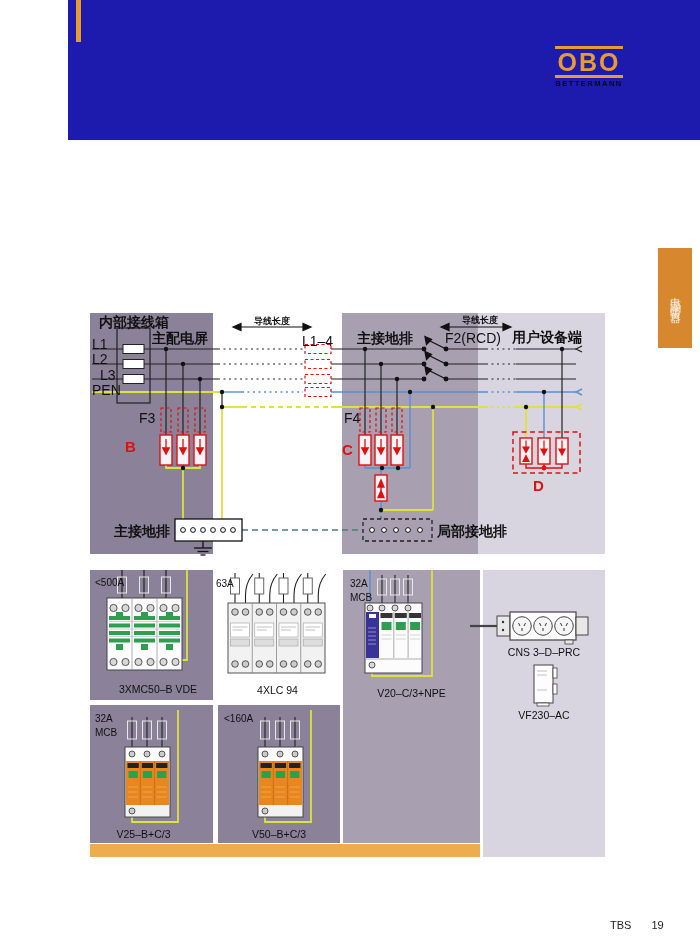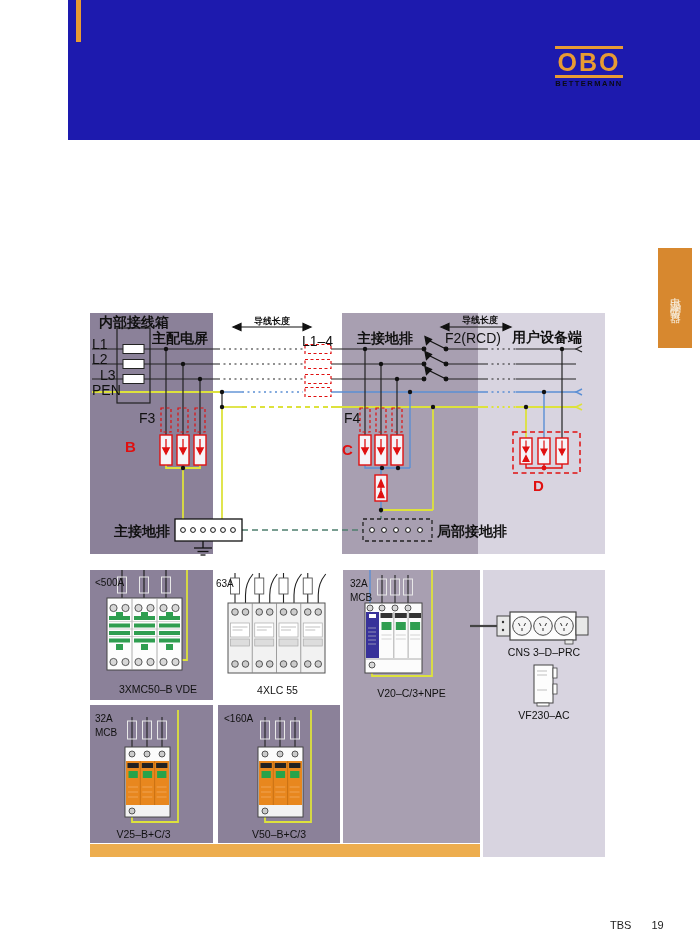--- a/index.html
+++ b/index.html
@@ -618,21 +618,21 @@
           <path d="M204.6 232H214.6"></path>
       </g>
       <rect x="174" y="240" width="43" height="11" fill="#f2f2f2"></rect>
       <circle cx="180" cy="246" r="3" fill="#ccc" stroke="#333" stroke-width="0.8"></circle>
     </g>
   </svg>
 
   <div class="abs rating" style="left:95px;top:576px;">&lt;500A</div>
   <div class="abs model" style="left:90px;top:683px;width:136px;">3XMC50–B VDE</div>
   <div class="abs rating" style="left:216px;top:577px;">63A</div>
-  <div class="abs model" style="left:215px;top:684px;width:125px;">4XLC 55</div>
+  <div class="abs model" style="left:215px;top:684px;width:125px;">4XLC 94</div>
   <div class="abs rating" style="left:350px;top:577px;">32A
 MCB</div>
   <div class="abs model" style="left:343px;top:687px;width:137px;">V20–C/3+NPE</div>
   <div class="abs model" style="left:483px;top:646px;width:122px;">CNS 3–D–PRC</div>
   <div class="abs model" style="left:483px;top:709px;width:122px;">VF230–AC</div>
   <div class="abs rating" style="left:95px;top:712px;">32A
 MCB</div>
   <div class="abs model" style="left:82px;top:828px;width:123px;">V25–B+C/3</div>
   <div class="abs rating" style="left:224px;top:712px;">&lt;160A</div>
   <div class="abs model" style="left:218px;top:828px;width:122px;">V50–B+C/3</div>

